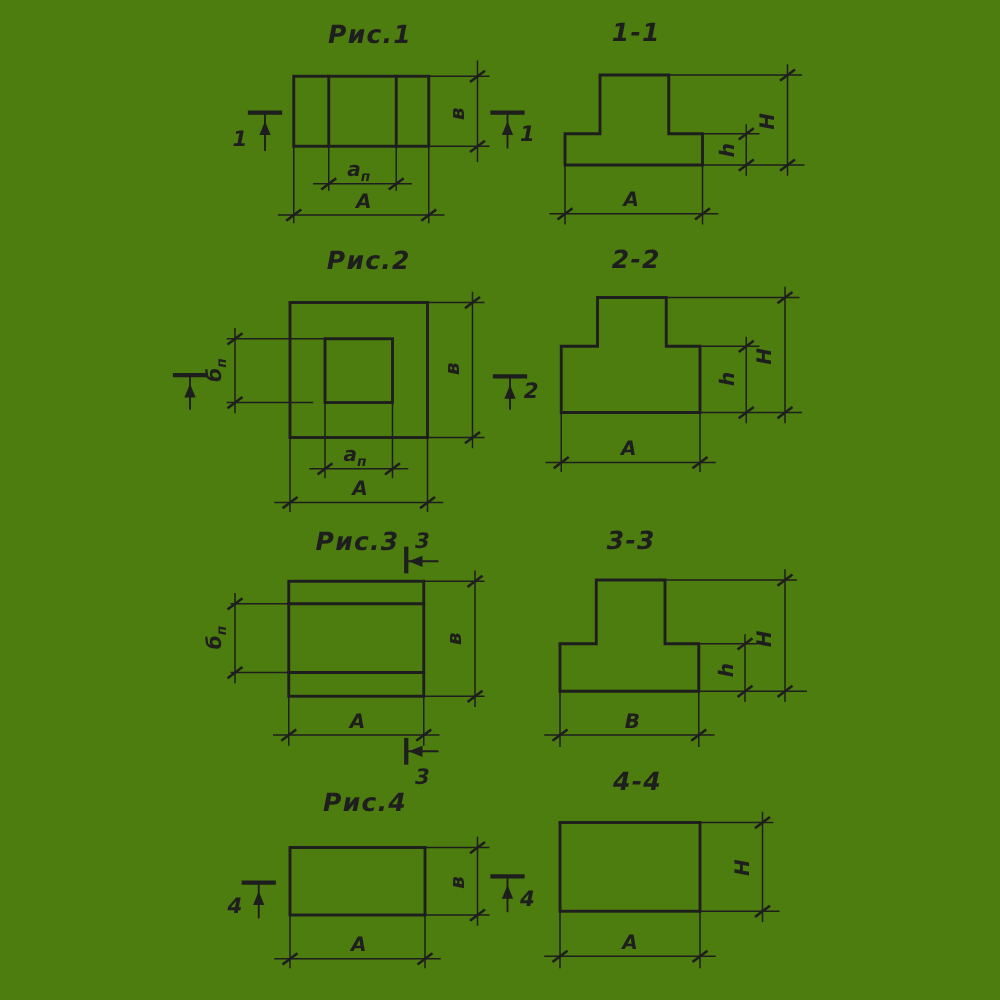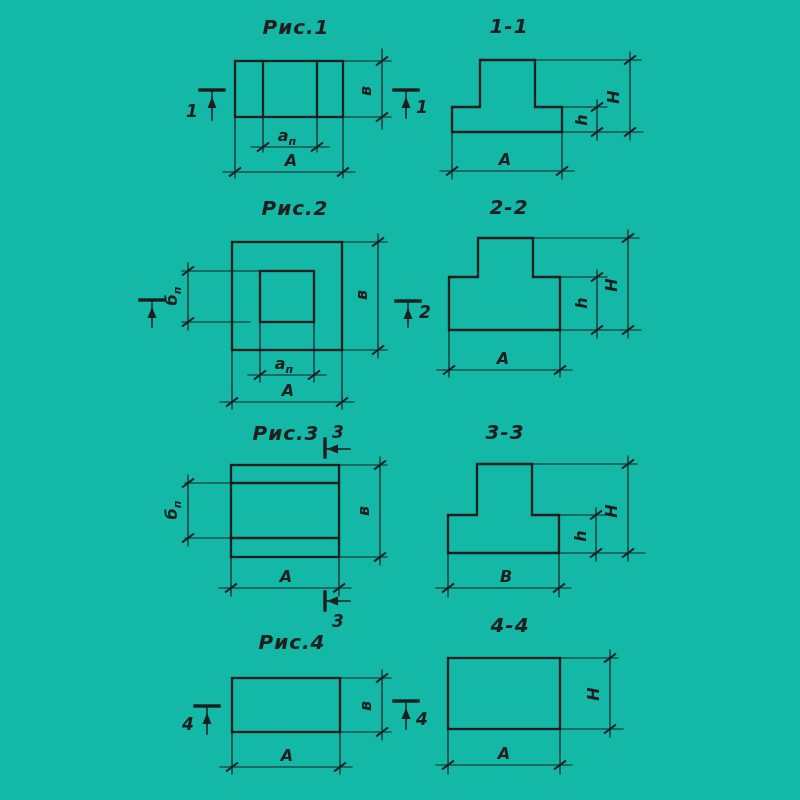--- a/index.html
+++ b/index.html
@@ -1,16 +1,16 @@
 <!DOCTYPE html>
 <html><head>
 <meta charset="utf-8">
 <style>
   html,body { margin:0; padding:0; background:#ffffff; }
-  .sheet { width:800px; height:800px; background:#14b8a6; position:relative; }
+  .sheet { width:800px; height:800px; background:#4d7c0f; position:relative; }
   svg { display:block; }
   .shape   { fill:none; stroke:#1e1e1e; stroke-width:2.3; stroke-linecap:square; stroke-linejoin:miter; }
   .dim     { fill:none; stroke:#1e1e1e; stroke-width:1.2; stroke-linecap:square; }
   .cutbar  { fill:none; stroke:#1e1e1e; stroke-width:3.4; stroke-linecap:square; }
   .cutline { fill:none; stroke:#1e1e1e; stroke-width:1.5; stroke-linecap:square; }
   use.tick  { stroke:#1e1e1e; stroke-width:2; }
   use.arrow { fill:#1e1e1e; stroke:none; }
   text { fill:#1e1e1e; font-family:"DejaVu Sans", sans-serif; font-style:italic; font-weight:bold; }
   .fig-title  { font-size:20px; letter-spacing:1px; text-anchor:middle; }
   .dim-label  { font-size:16px; text-anchor:middle; }

